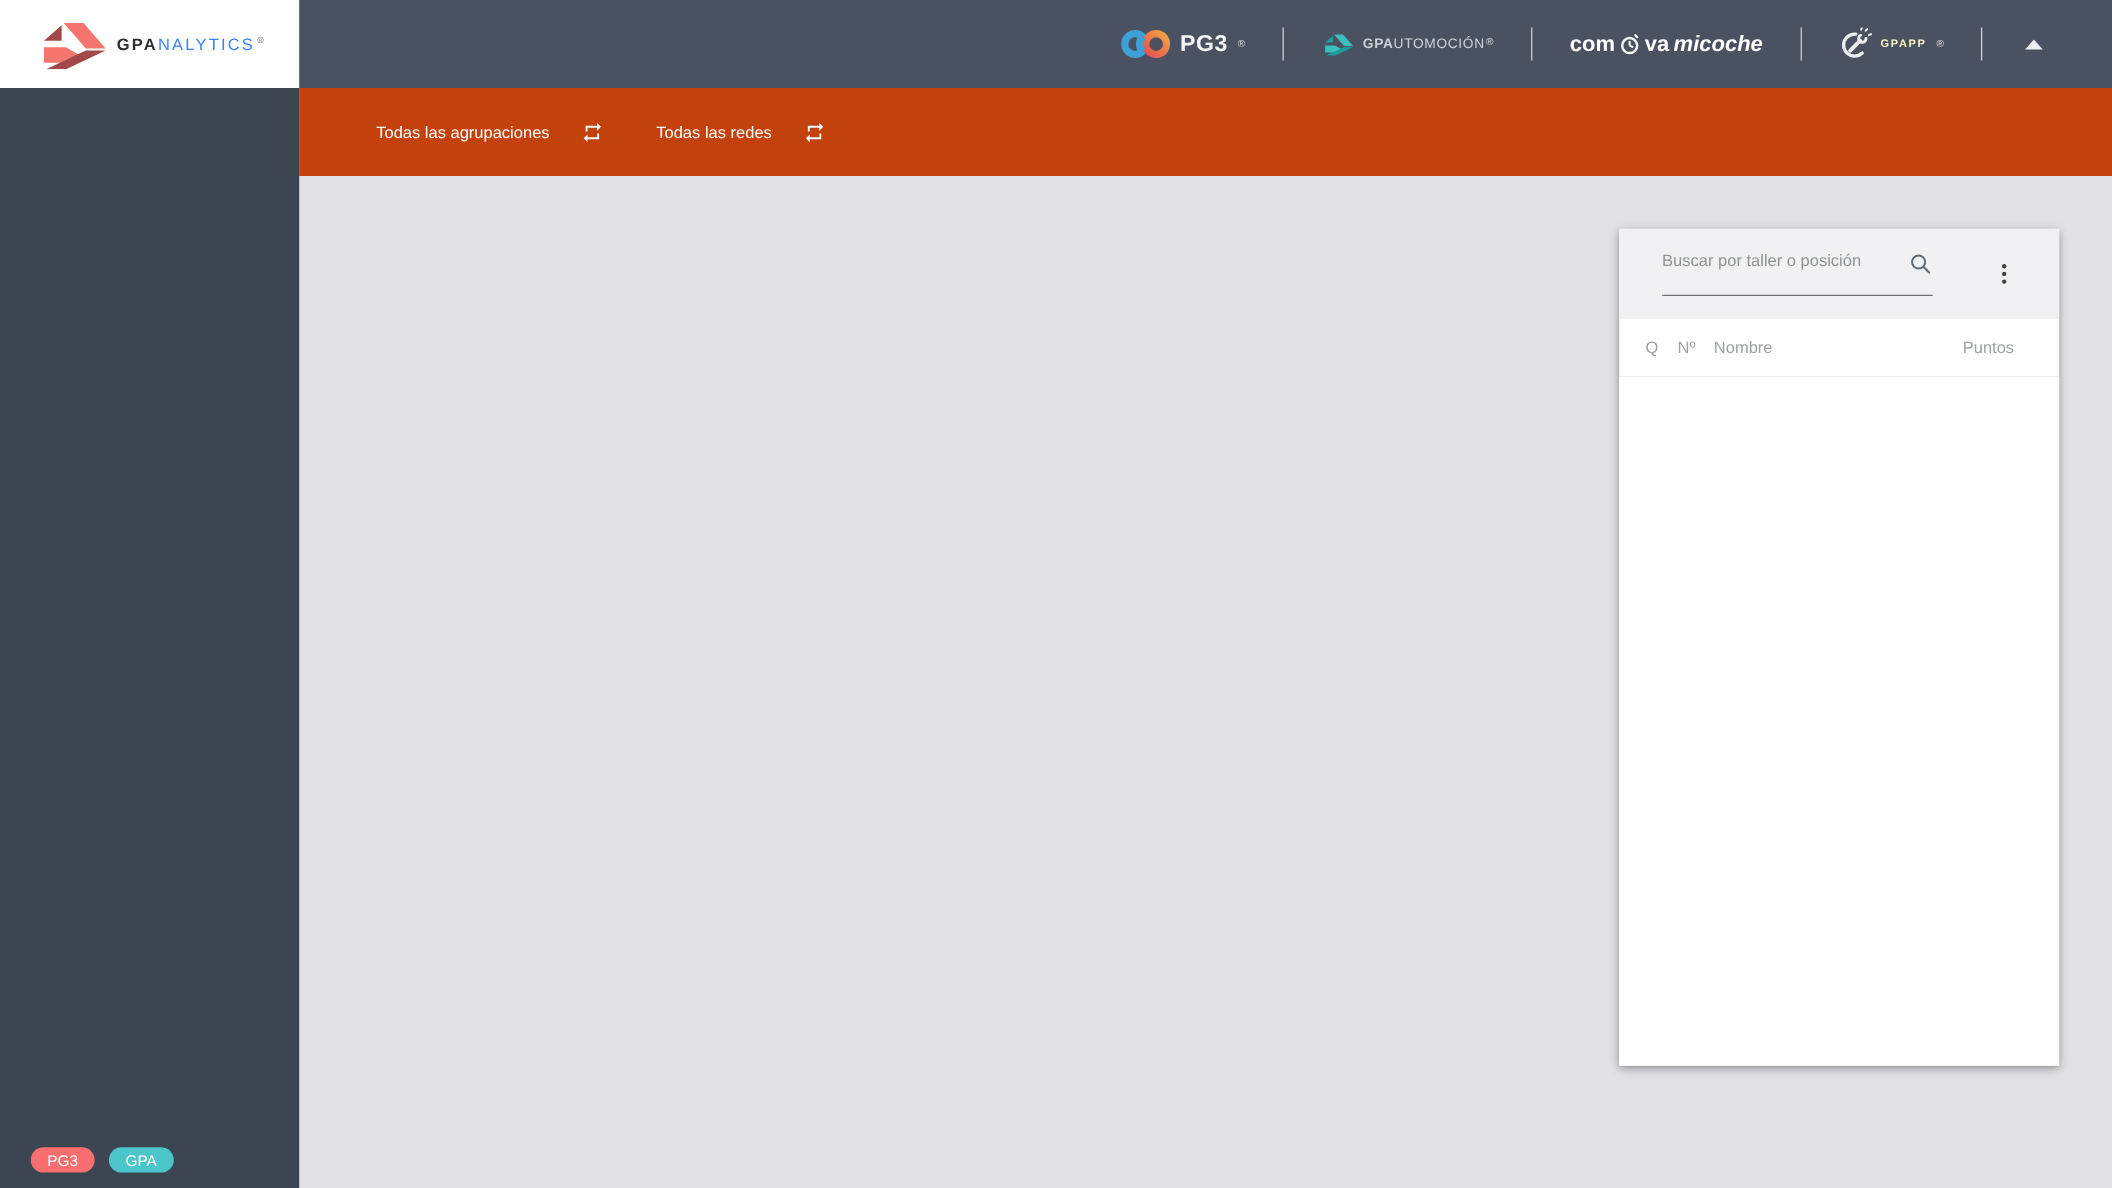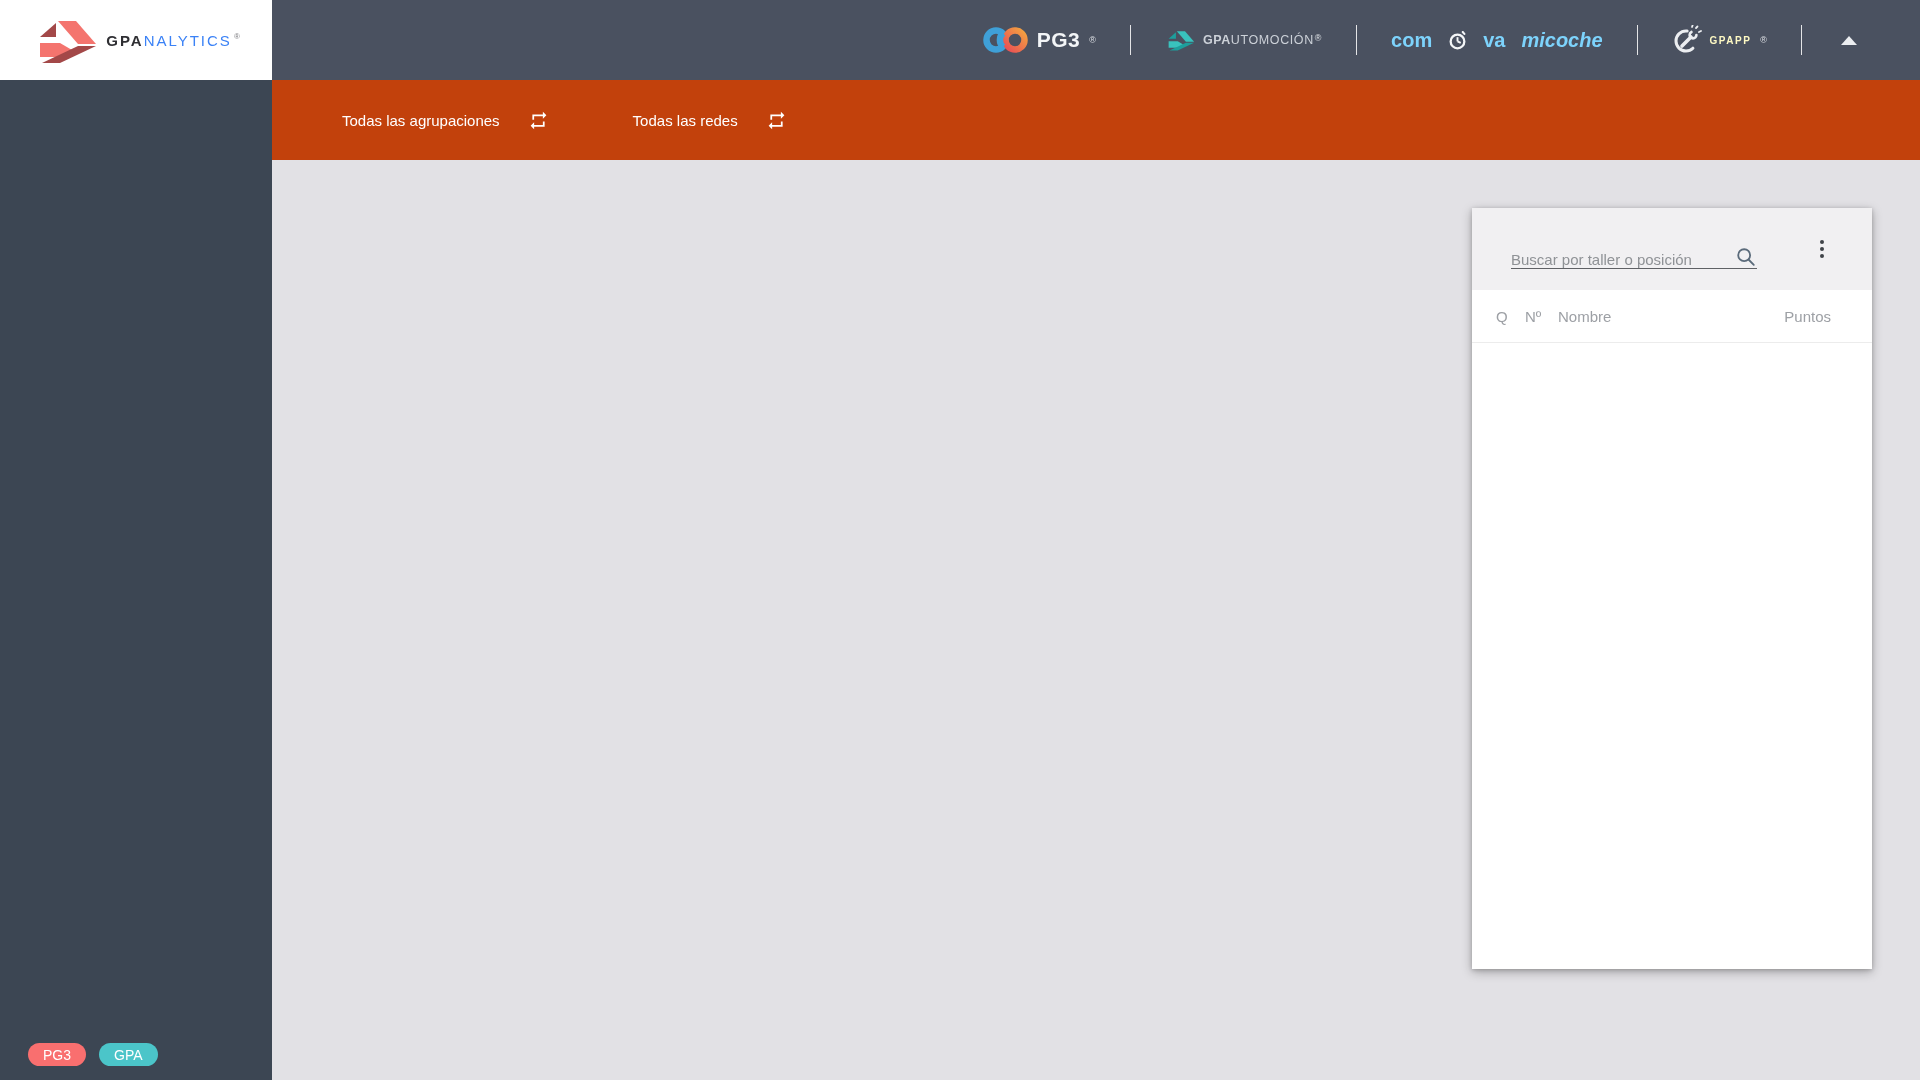--- a/index.html
+++ b/index.html
@@ -15,32 +15,32 @@
   .logo-text .light  { font-weight:400; color:#3b82f6; }
   .logo-text sup { font-size:8px; color:#7c7c80; margin-left:2px; letter-spacing:0; }
 
   .brand-strip { position:absolute; top:0; right:0; height:80px; display:flex; align-items:center; gap:34px; padding-right:58px; }
   .brand { display:flex; align-items:center; gap:8px; white-space:nowrap; }
   .vdiv { width:1px; height:30px; background:rgba(255,255,255,0.85); }
   .pg3-text { color:#f3f5f7; font-weight:700; font-size:21px; letter-spacing:0.5px; }
   .brand sup { color:#dfe2e6; font-size:9px; vertical-align:top; margin-left:1px; }
   .auto-text { font-size:12.5px; color:#ccd1d8; letter-spacing:0.6px; }
   .auto-text .b { font-weight:800; }
-  .comova-text { color:#7dd3fc; font-weight:700; font-size:20px; display:flex; align-items:center; gap:16px; }
+  .comova-text { color:#ffffff; font-weight:700; font-size:20px; display:flex; align-items:center; gap:4px; }
   .comova-text .it { font-style:italic; }
   .gpapp-text { color:#fef9c3; font-weight:700; font-size:10px; letter-spacing:1.5px; }
   .caret-btn { width:26px; height:26px; display:flex; align-items:center; justify-content:center; cursor:pointer; }
   .tri-up { width:0; height:0; border-left:8px solid transparent; border-right:8px solid transparent; border-bottom:9px solid #eceef1; }
 
   
   .filterbar { position:absolute; top:80px; left:272px; width:1648px; height:80px; background:#c2410c;
                display:flex; align-items:center; color:#ffffff; }
   .selector { font-size:15px; color:#ffffff; cursor:pointer; }
   .sel-1 { margin-left:70px; }
-  .sel-2 { margin-left:84px; }
+  .sel-2 { margin-left:48px; }
   .swap-icon { margin-left:28px; cursor:pointer; display:flex; }
   .user-pill { margin-left:auto; margin-right:75px; height:32px; border-radius:16px;
                background:rgba(255,255,255,0.13); display:flex; align-items:center; }
   .user-name { font-size:14px; color:#fdeeee; padding:0 28px 0 20px; }
   .logout-btn { height:32px; border-radius:16px; background:rgba(255,255,255,0.15);
                 display:flex; align-items:center; gap:10px; padding:0 5px 0 20px; cursor:pointer; }
   .logout-label { font-size:18px; color:#ffffff; }
   .x-circle { width:23px; height:23px; border-radius:50%; background:rgba(255,255,255,0.42);
               display:flex; align-items:center; justify-content:center; }
 
@@ -50,21 +50,21 @@
   .badge { height:23px; border-radius:12px; display:flex; align-items:center; justify-content:center;
            padding:0 15px; font-size:14px; color:#ffffff; cursor:pointer; }
   .badge.red  { background:#f96f6f; }
   .badge.teal { background:#4bc5c9; }
 
   
   .panel { position:absolute; left:1472px; top:208px; width:400px; height:761px; background:#ffffff;
            box-shadow:0 3px 10px rgba(0,0,0,0.28), 0 1px 4px rgba(0,0,0,0.18); }
   .panel-header { height:82px; background:#f1f0f2; display:flex; align-items:center; }
   .search-field { margin-left:39px; width:246px; height:40px; border-bottom:1px solid #5f6165;
-                  display:flex; align-items:flex-end; }
+                  display:flex; align-items:flex-start; }
   .search-field input { flex:1; border:none; outline:none; background:transparent; font-size:15px;
                         color:#55565a; font-family:"Liberation Sans", sans-serif; }
   .search-field input::placeholder { color:#8f9296; }
   .search-icon { flex:0 0 auto; cursor:pointer; display:flex; }
   .kebab { margin-left:auto; margin-right:44px; display:flex; flex-direction:column; gap:3px; cursor:pointer; padding:4px; }
   .kebab i { width:4px; height:4px; border-radius:50%; background:#3f4348; }
 
   .table-head { height:53px; display:flex; align-items:center; border-bottom:1px solid #ececec;
                 color:#9da0a5; font-size:15px; }
   .col-q { margin-left:24px; width:29px; }

